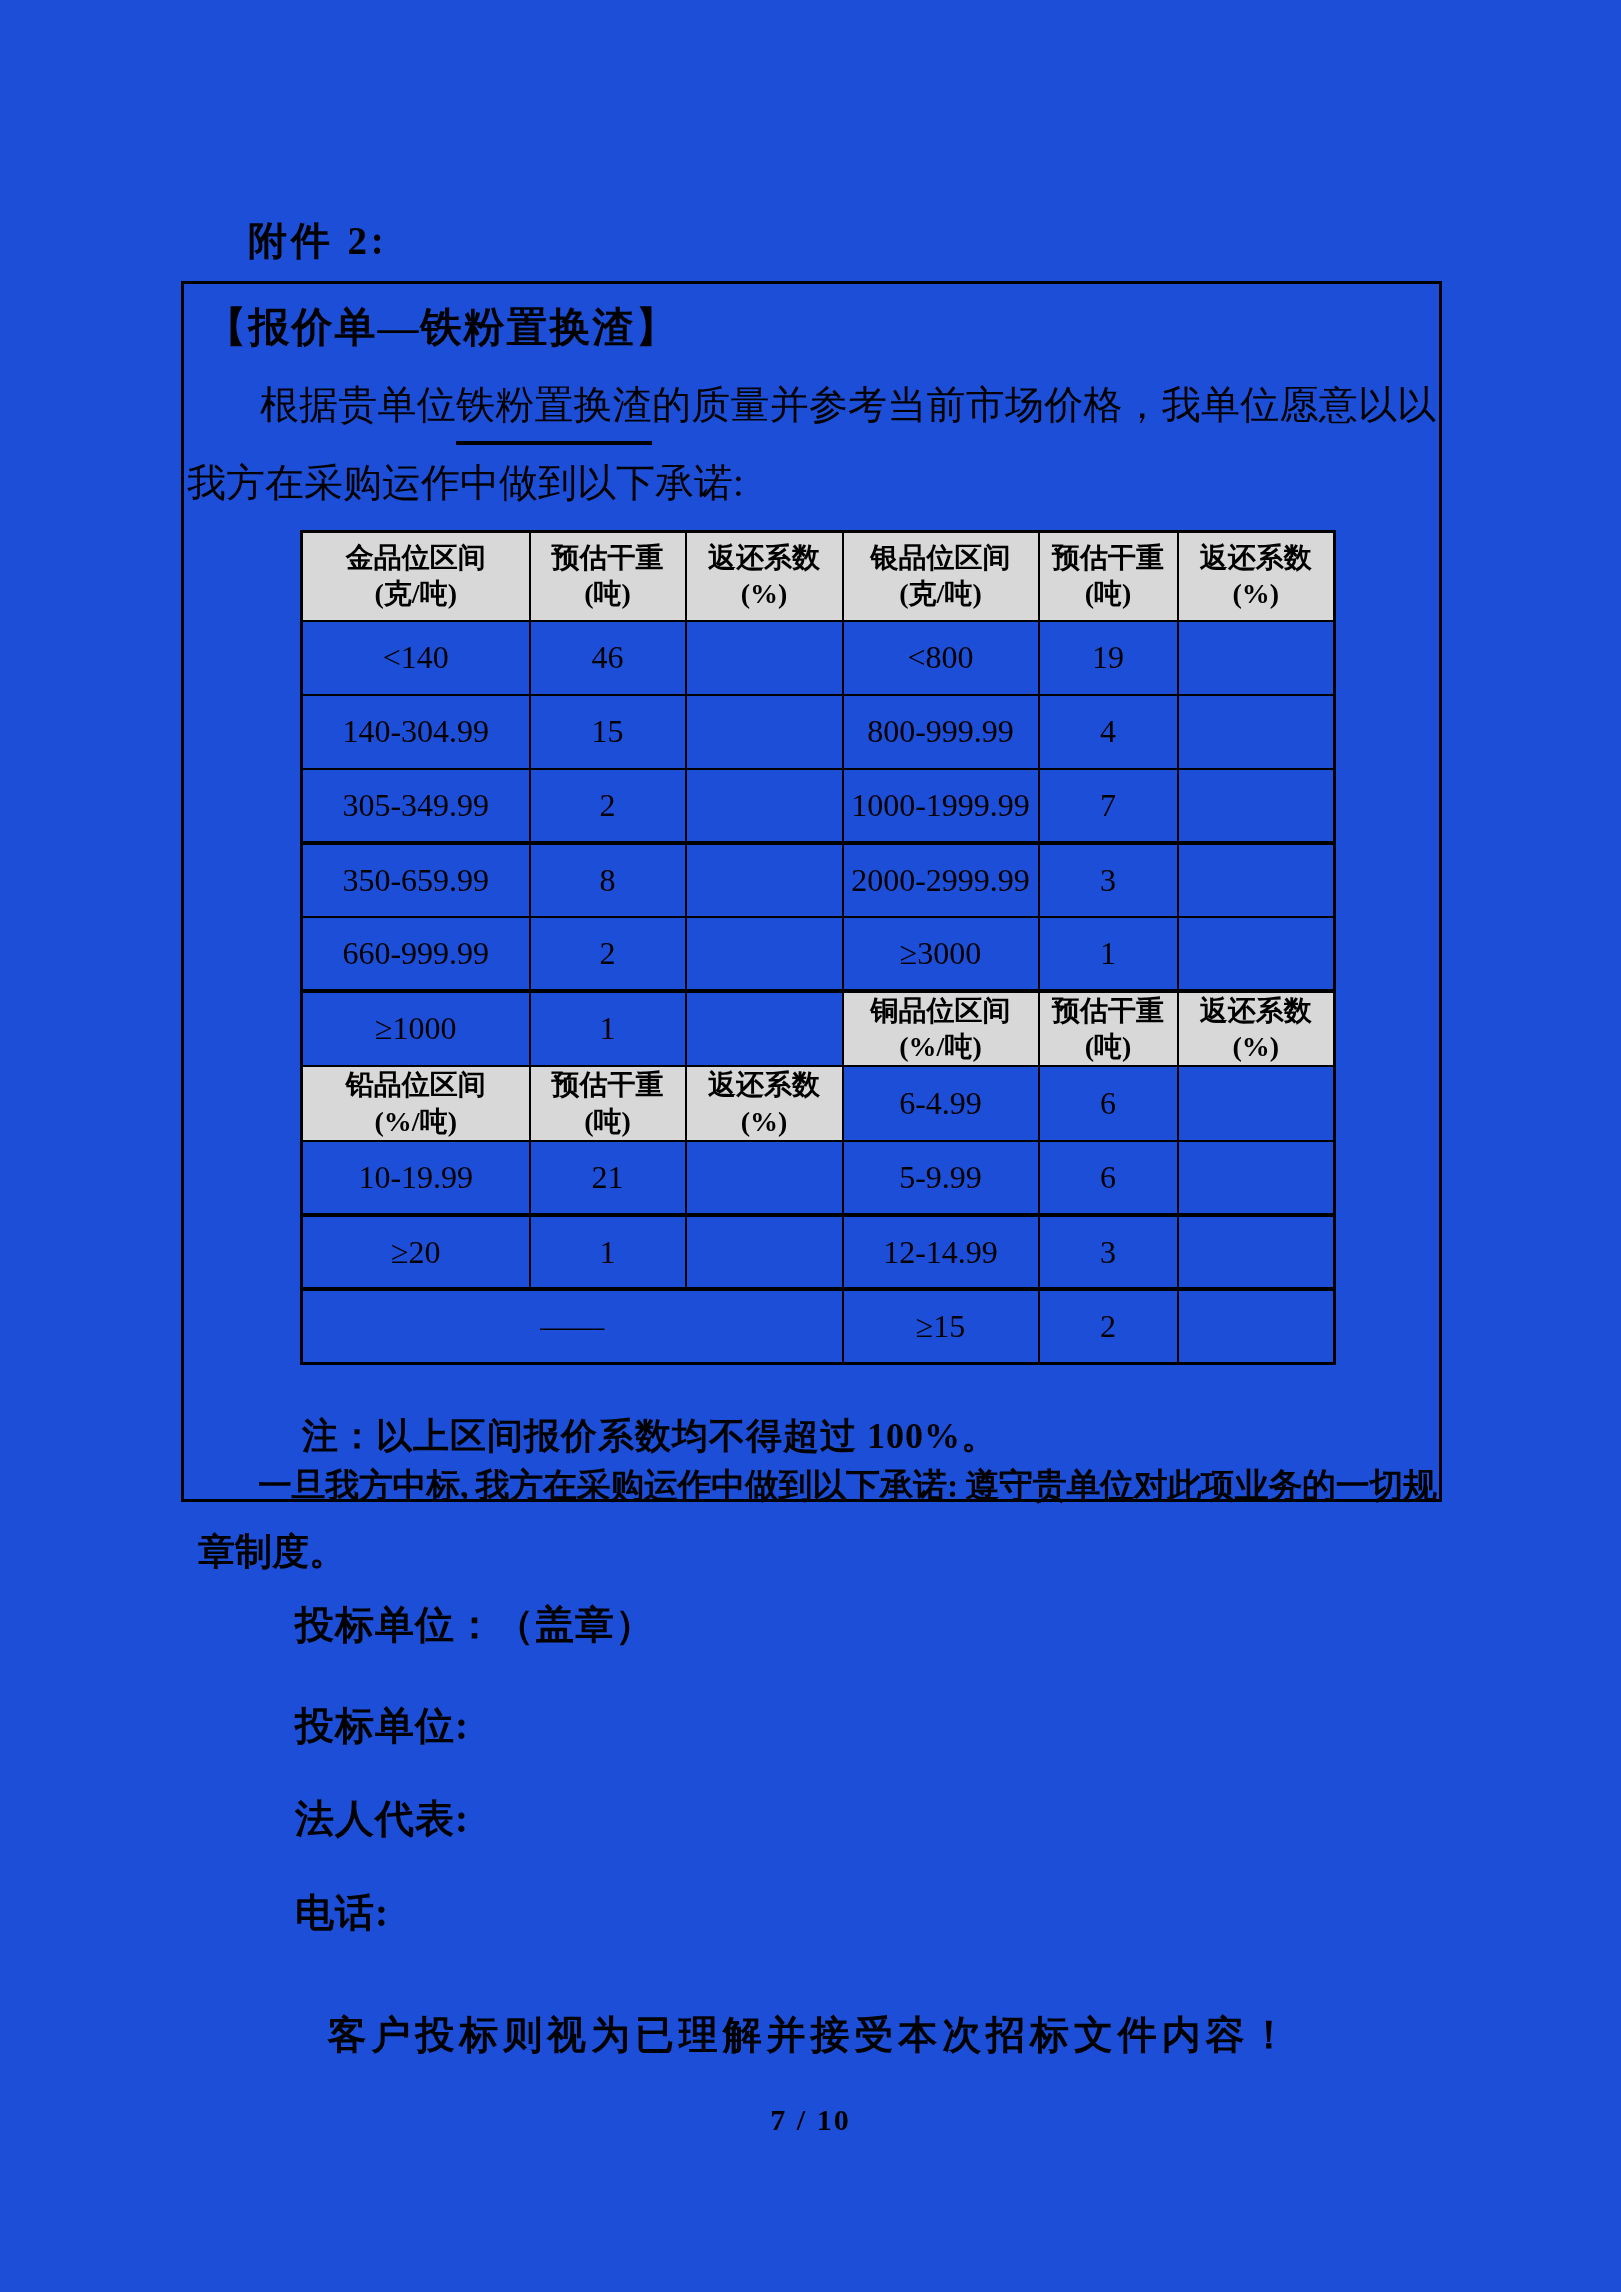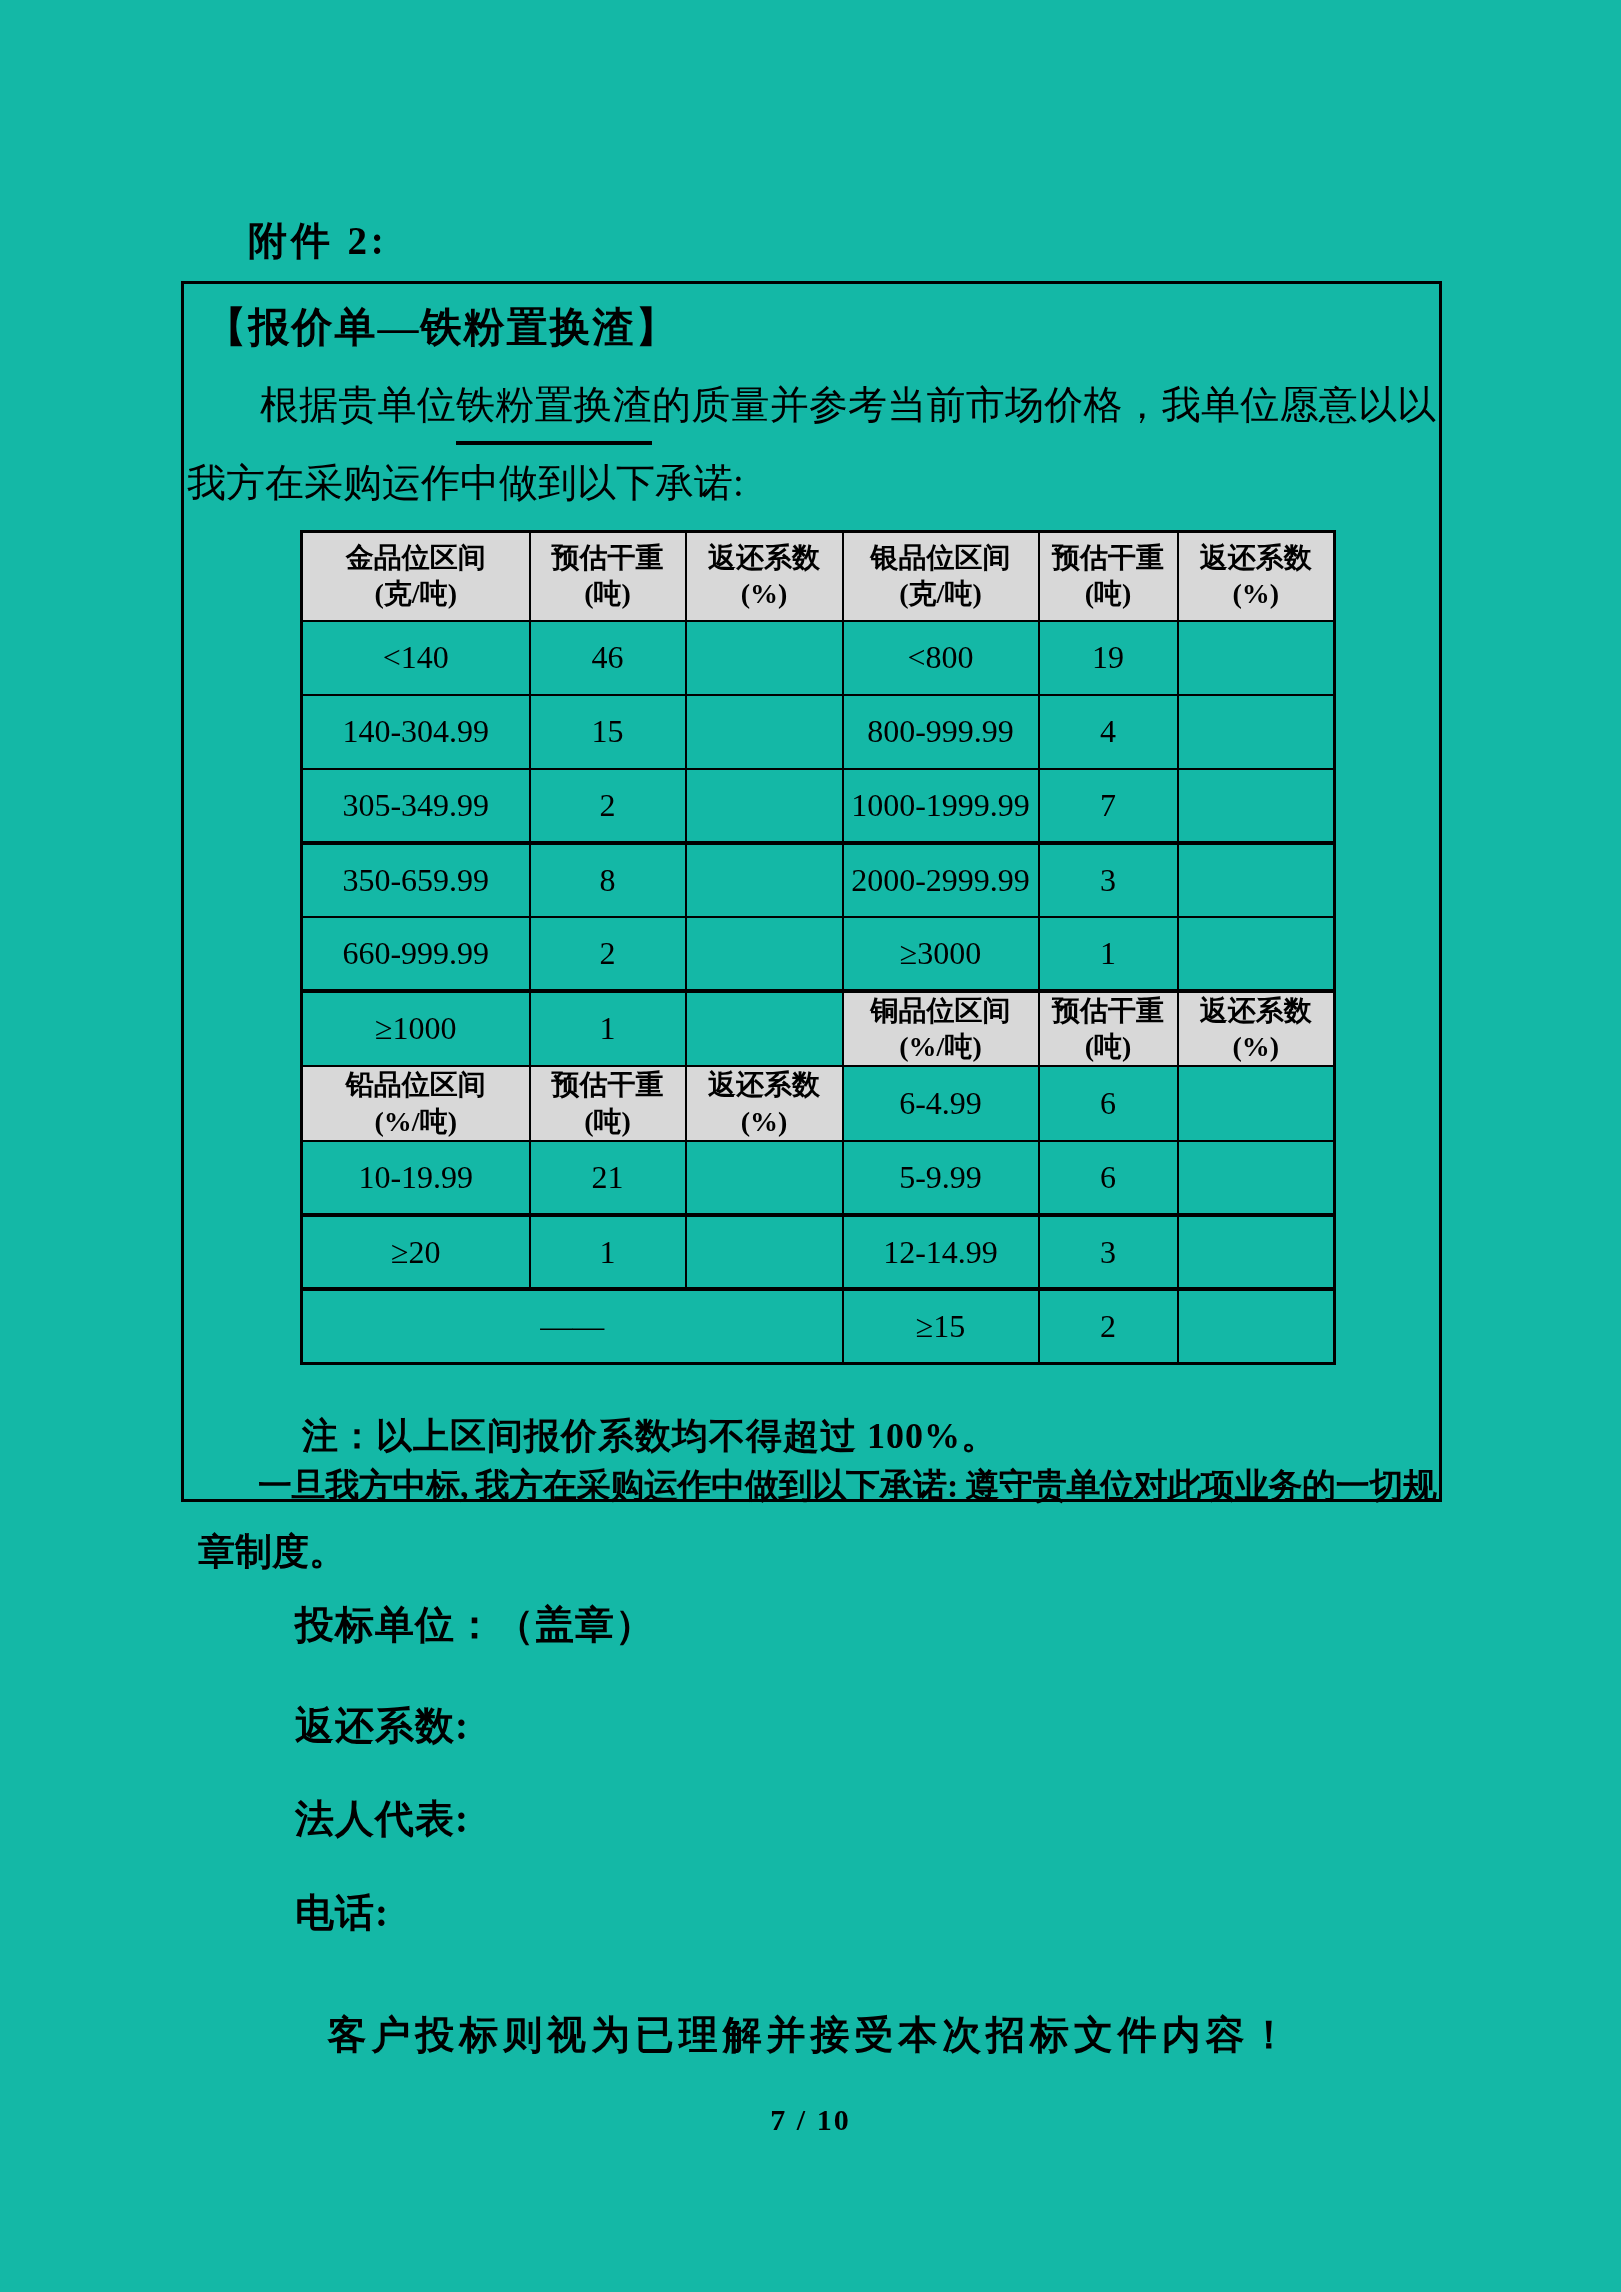--- a/index.html
+++ b/index.html
@@ -1,18 +1,18 @@
 <!DOCTYPE html>
 <html><head>
 <meta charset="utf-8">
 <style>
   * { margin:0; padding:0; box-sizing:border-box; }
   html,body { background:#ffffff; }
   .page {
-    position:relative; width:1621px; height:2293px; background:#14b8a6;
+    position:relative; width:1621px; height:2293px; background:#1d4ed8;
     font-family:"Liberation Serif","DejaVu Serif",serif; color:#000;
     overflow:hidden;
   }
   .attachment-label {
     position:absolute; left:248px; top:214px;
     font-size:39px; font-weight:bold; letter-spacing:3.9px;
   }
   .quote-box {
     position:absolute; left:181px; top:281px; width:1261px; height:1221px;
     border:3.9px solid #000;
@@ -213,21 +213,21 @@
       </table>
     </div>
 
     <div class="note-line">注：以上区间报价系数均不得超过 100%。</div>
 
     <div class="commit-line1">一旦我方中标, 我方在采购运作中做到以下承诺: 遵守贵单位对此项业务的一切规</div>
 
     <div class="commit-line2">章制度。</div>
 
     <div class="field-label field-0">投标单位：（盖章）</div>
-    <div class="field-label field-1">返还系数:</div>
+    <div class="field-label field-1">投标单位:</div>
     <div class="field-label field-2">法人代表:</div>
     <div class="field-label field-3">电话:</div>
 
   </div>
 
   <div class="footer-note">客户投标则视为已理解并接受本次招标文件内容！</div>
 
   <div class="page-number">7 / 10</div>
 
 </div>

